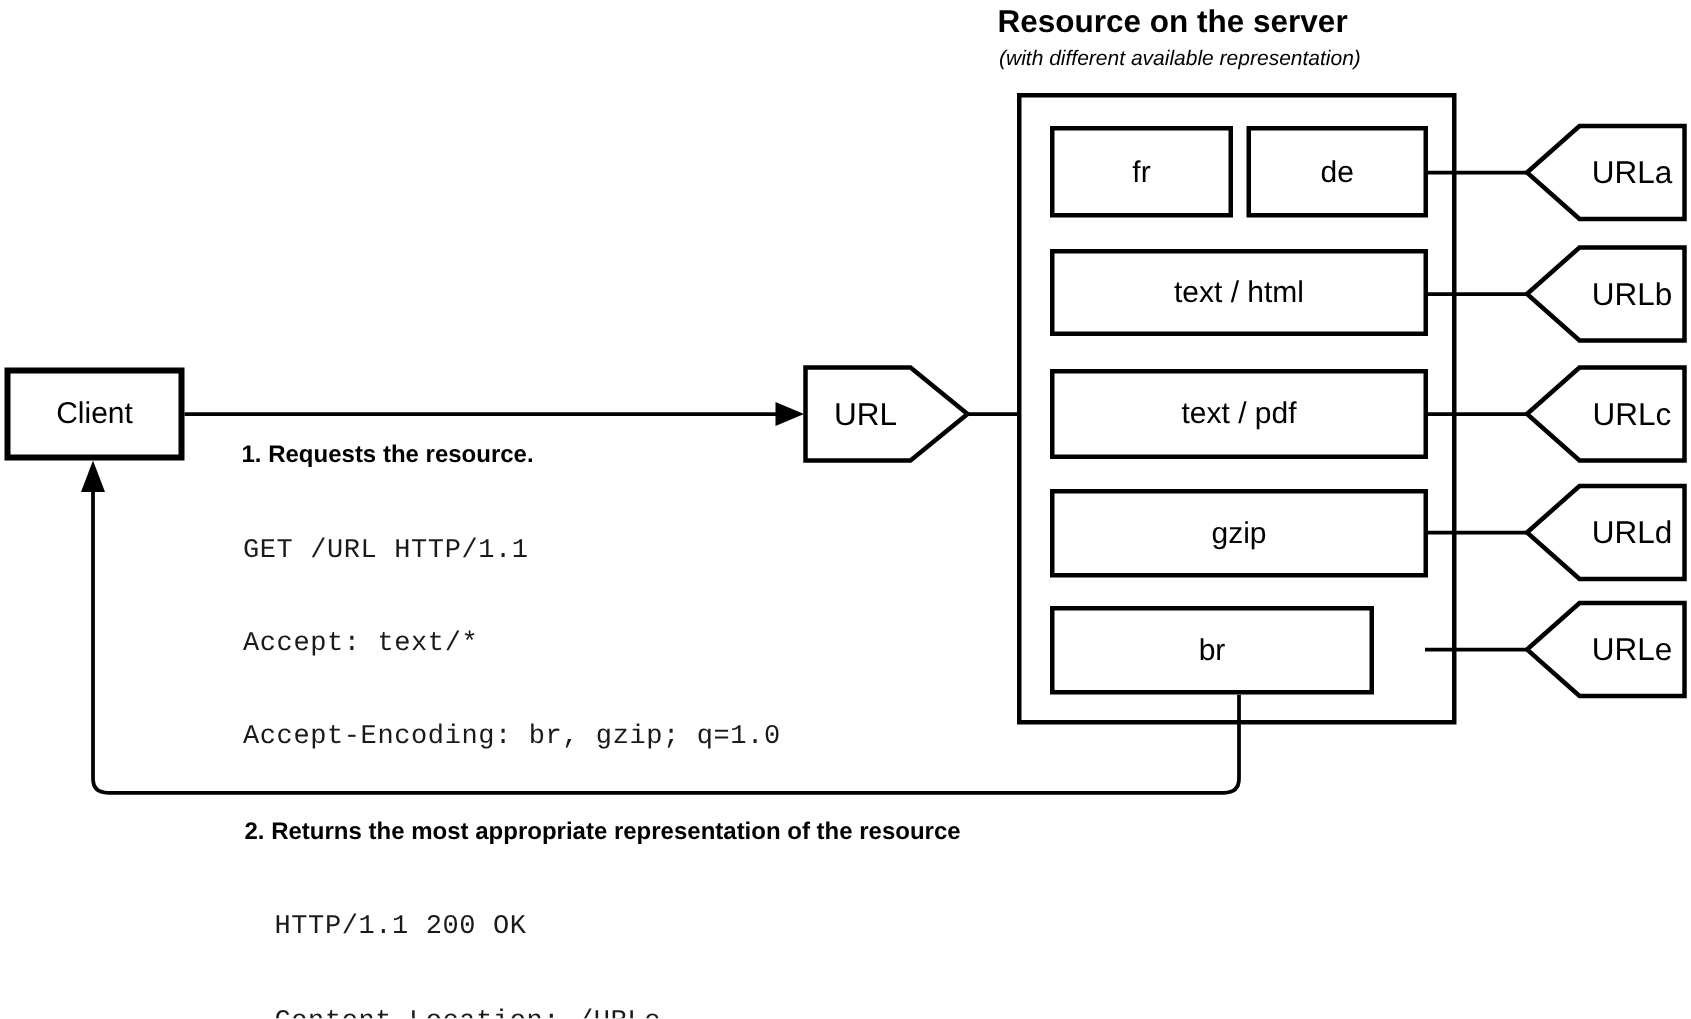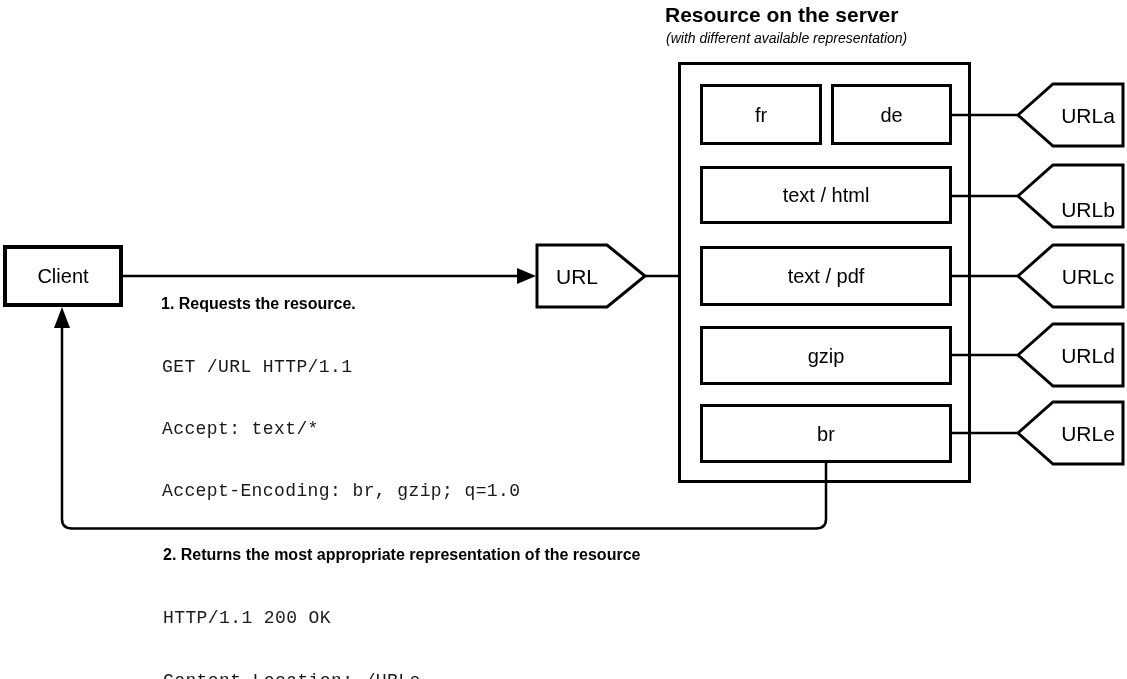--- a/index.html
+++ b/index.html
@@ -92,21 +92,21 @@
   }
   .mono {
     position: absolute;
     font-family: "Liberation Mono", monospace;
     font-size: 18px;
     letter-spacing: 0.4px;
     color: #1a1a1a;
     white-space: pre;
   }
   .mono .mline { line-height: 22px; }
-  .mono.resp .mline { line-height: 23px; }
+  .mono.resp .mline { line-height: 23px; margin-left: 20px; }
 </style>
 </head>
 <body>
 
 <div class="canvas">
 
   <svg class="layer" width="1127" height="679" viewBox="0 0 1127 679">
 
     <line class="ln" x1="121" y1="276" x2="519" y2="276"></line>
     <polygon class="ah" points="536,276 517,268 517,284"></polygon>
@@ -134,28 +134,28 @@
   <div class="title">Resource on the server</div>
   <div class="subtitle">(with different available representation)</div>
 
   <div class="outline" style="left:678px; top:62px; width:293px; height:421px;"></div>
 
   <div class="box" style="left:700px; top:84px; width:122px; height:61px;">fr</div>
   <div class="box" style="left:831px; top:84px; width:121px; height:61px;">de</div>
   <div class="box" style="left:700px; top:166px; width:252px; height:58px;">text / html</div>
   <div class="box" style="left:700px; top:246px; width:252px; height:60px;">text / pdf</div>
   <div class="box" style="left:700px; top:326px; width:252px; height:59px;">gzip</div>
-  <div class="box" style="left:700px; top:404px; width:252px; height:59px;">br</div>
+  <div class="box" style="left:700px; top:404px; width:216px; height:59px;">br</div>
 
   <div class="box client" style="left:3px; top:245px; width:120px; height:62px;">Client</div>
 
   <div class="label" style="left:537px; top:245px; width:80px; height:62px;">URL</div>
 
   <div class="label" style="left:1053px; top:84px; width:70px; height:62px;">URLa</div>
-  <div class="label" style="left:1053px; top:165px; width:70px; height:62px;margin-top:13px;">URLb</div>
+  <div class="label" style="left:1053px; top:165px; width:70px; height:62px;">URLb</div>
   <div class="label" style="left:1053px; top:245px; width:70px; height:62px;">URLc</div>
   <div class="label" style="left:1053px; top:324px; width:70px; height:62px;">URLd</div>
   <div class="label" style="left:1053px; top:402px; width:70px; height:62px;">URLe</div>
 
   <div class="note-heading" style="left:161px; top:295px;">1. Requests the resource.</div>
   <div class="mono" style="left:162px; top:316px;">
     <div class="mline">GET /URL HTTP/1.1</div>
     <div class="mline">Accept: text/*</div>
     <div class="mline">Accept-Encoding: br, gzip; q=1.0</div>
   </div>

